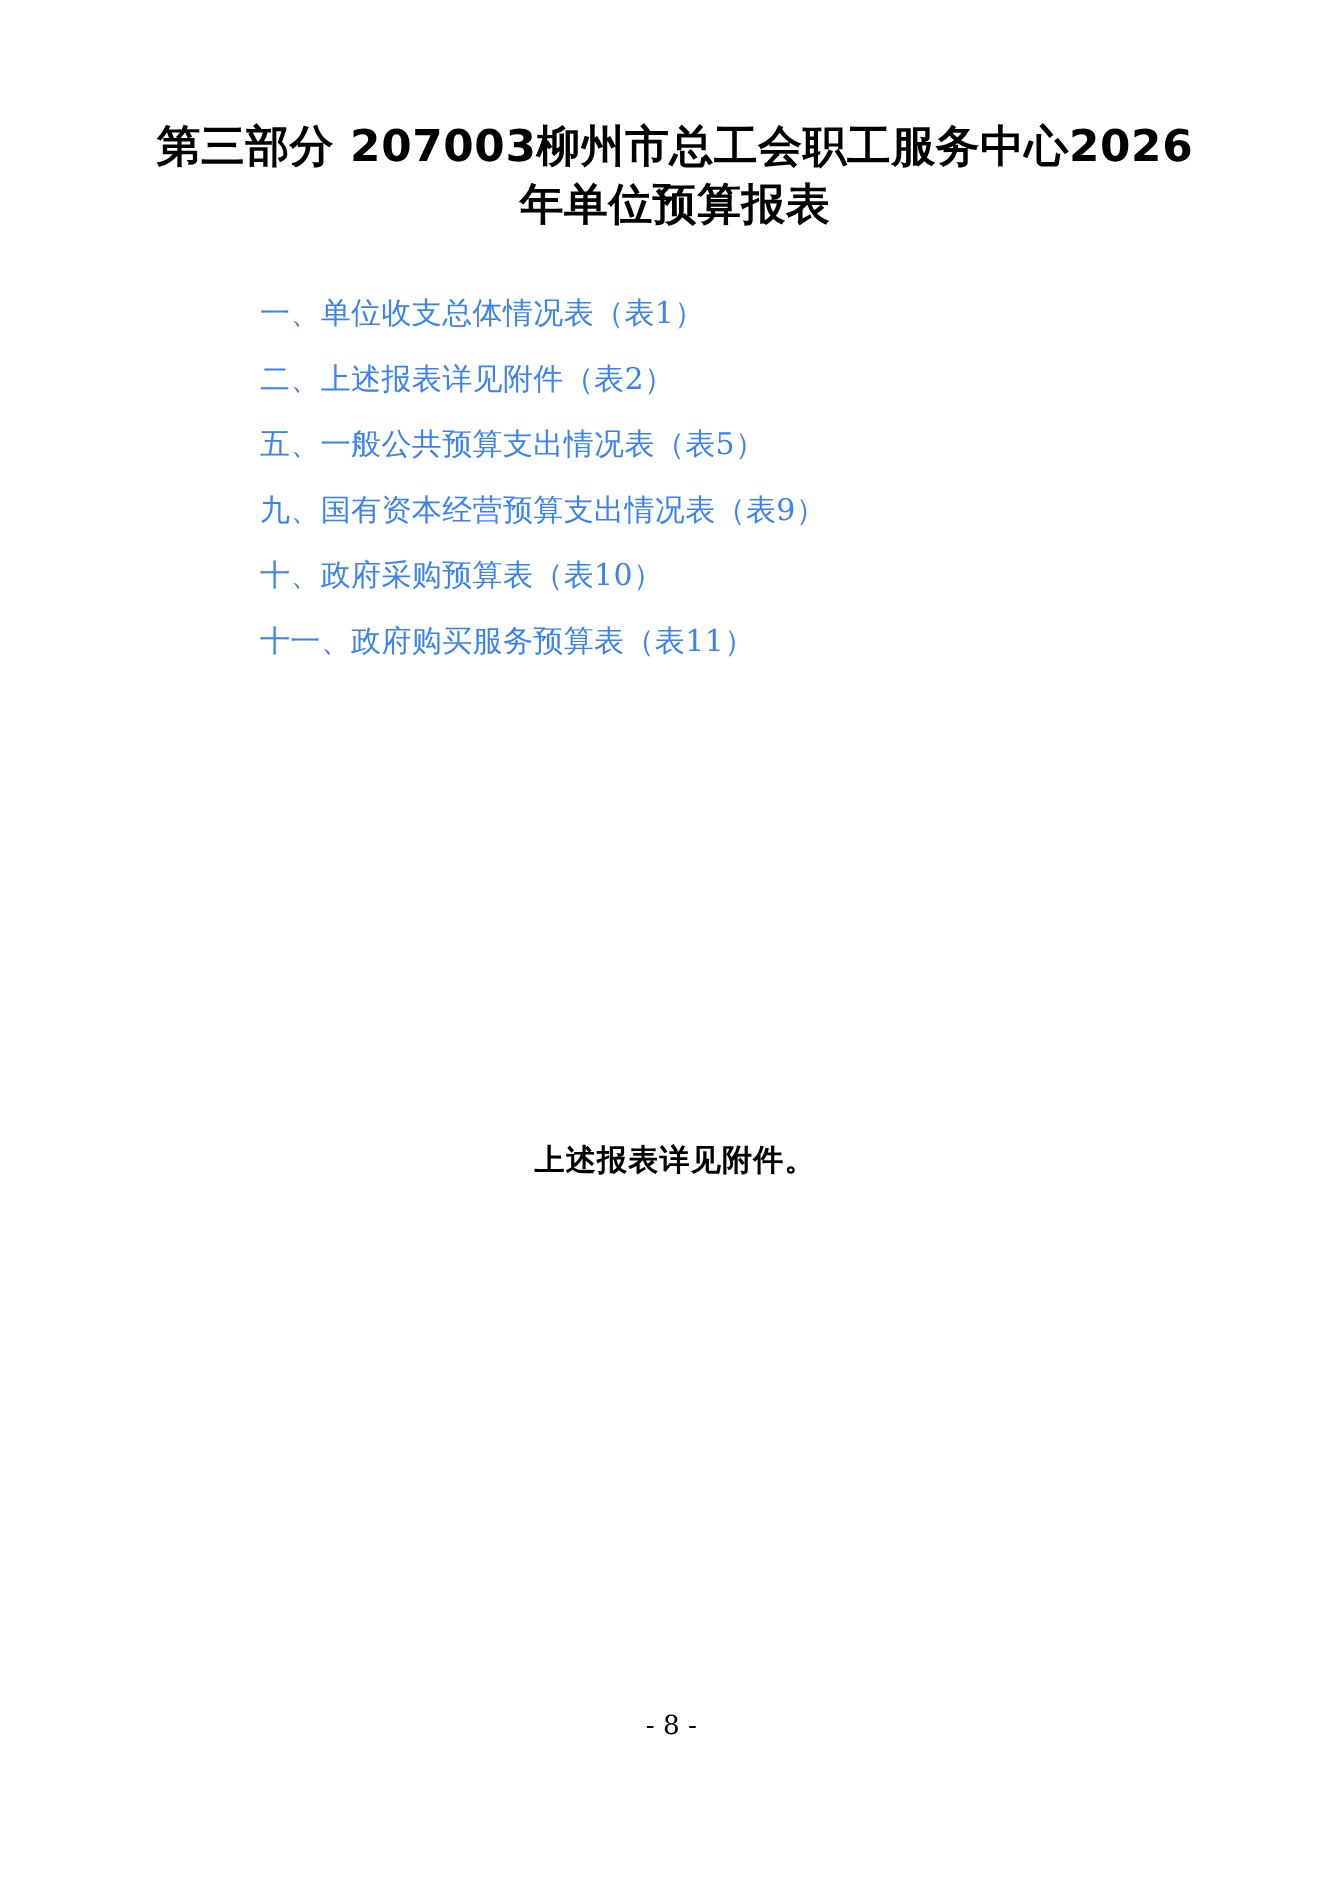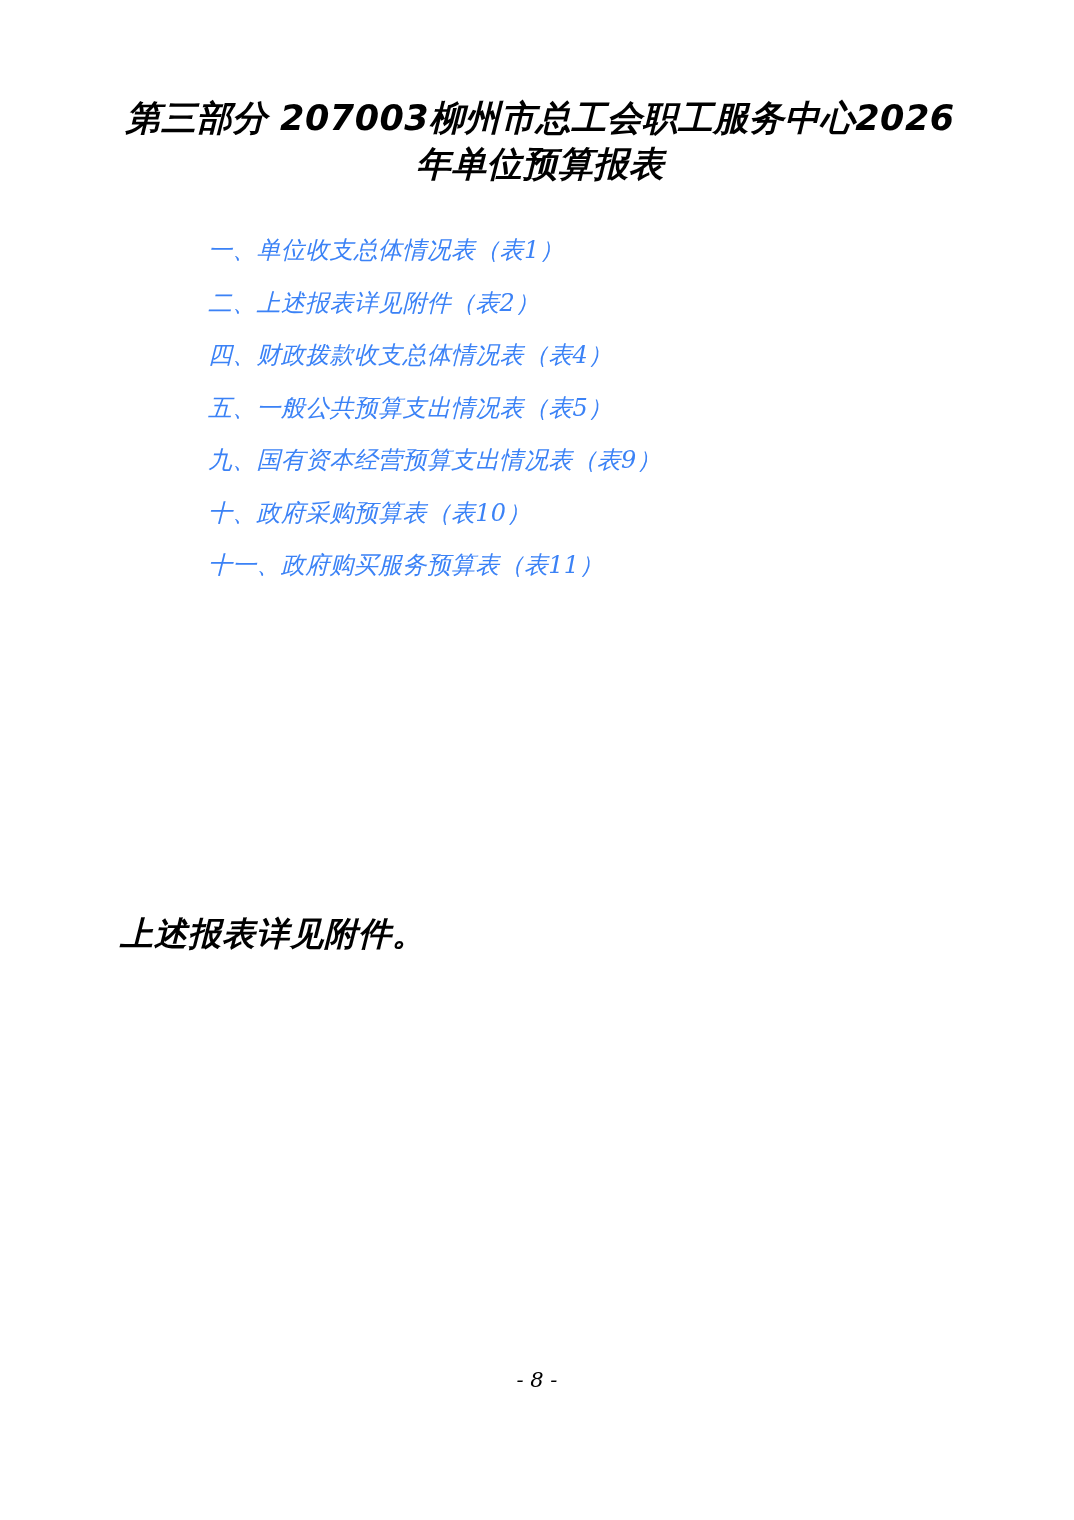--- a/index.html
+++ b/index.html
@@ -13,21 +13,20 @@
     position: relative;
     font-family: "DejaVu Sans", sans-serif;
     color: #000000;
     overflow: hidden;
   }
   .page {
     position: relative;
     width: 1074px;
     height: 1430px;
     box-sizing: border-box;
-    font-style: italic;
   }
   .doc-title {
     position: absolute;
     top: 95px;
     left: 120px;
     width: 840px;
     text-align: center;
     font-family: "DejaVu Sans", sans-serif;
     font-weight: 700;
     font-size: 35px;
@@ -48,23 +47,24 @@
     color: #3b82f6;
     margin-bottom: 28.5px;
     white-space: nowrap;
     letter-spacing: 0.3px;
   }
   .closing {
     position: absolute;
     top: 912px;
     left: 120px;
     width: 840px;
+    text-align: center;
     font-family: "DejaVu Serif", serif;
     font-weight: 700;
-    font-size: 33px;
+    font-size: 24px;
     letter-spacing: 1px;
     color: #000;
   }
   .page-number {
     position: absolute;
     bottom: 38px;
     left: 0;
     width: 1074px;
     text-align: center;
     font-family: "DejaVu Serif", serif;
@@ -75,21 +75,20 @@
 </head>
 <body>
 
 <div class="page">
 
   <div class="doc-title">第三部分  207003柳州市总工会职工服务中心2026年单位预算报表</div>
 
   <div class="toc">
     <div class="toc-item">一、单位收支总体情况表（表1）</div>
     <div class="toc-item">二、上述报表详见附件（表2）</div>
-    <div class="toc-item">四、财政拨款收支总体情况表（表4）</div>
     <div class="toc-item">五、一般公共预算支出情况表（表5）</div>
     <div class="toc-item">九、国有资本经营预算支出情况表（表9）</div>
     <div class="toc-item">十、政府采购预算表（表10）</div>
     <div class="toc-item">十一、政府购买服务预算表（表11）</div>
   </div>
 
   <div class="closing">上述报表详见附件。</div>
 
   <div class="page-number">- 8 -</div>
 

